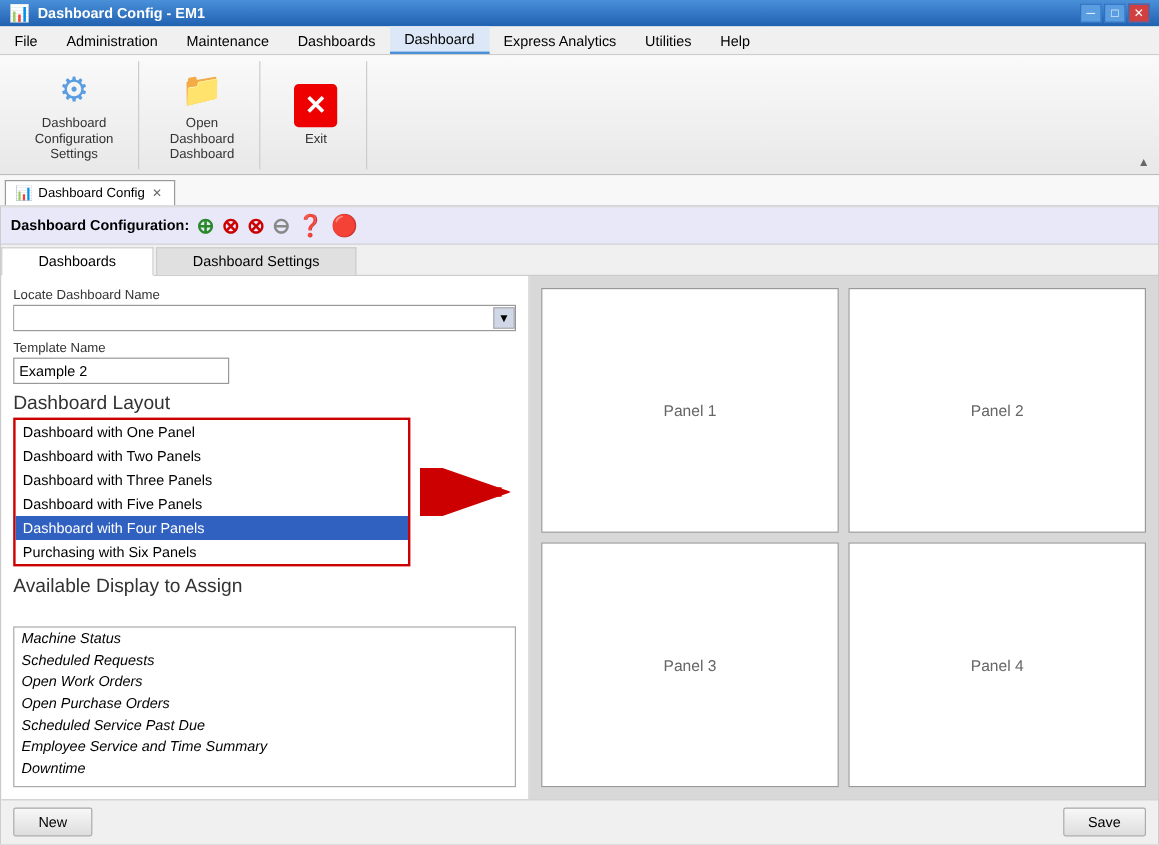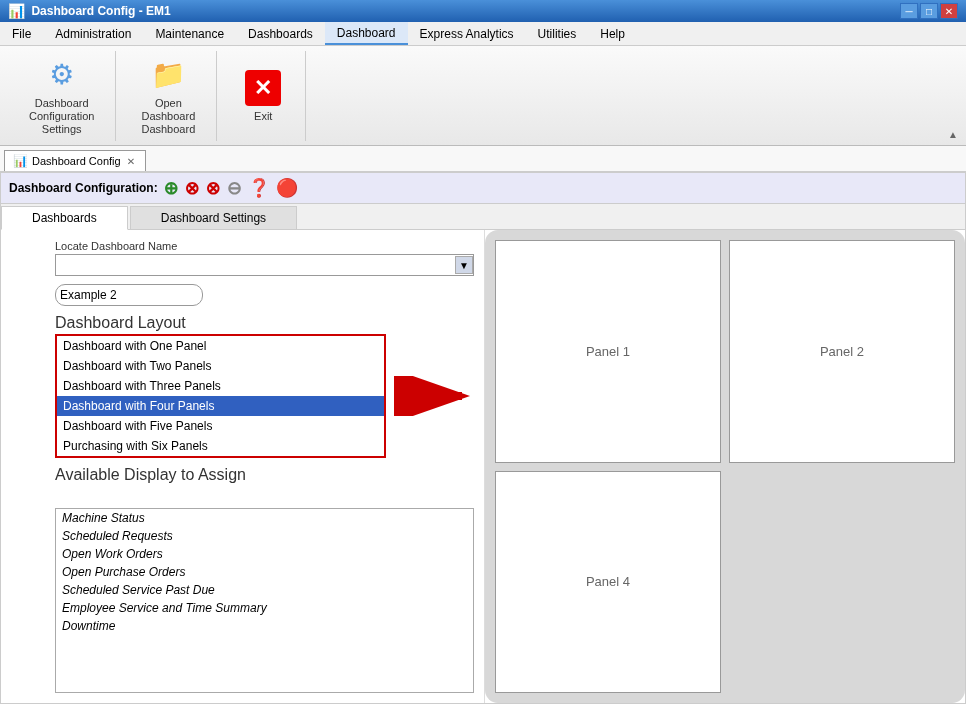--- a/index.html
+++ b/index.html
@@ -207,21 +207,20 @@
     }
 
     
     #left-panel {
       width: 440px;
       padding: 10px;
       border-right: 1px solid #ddd;
       display: flex;
       flex-direction: column;
       gap: 8px;
-      margin-left: 44px;
     }
     .field-label {
       font-size: 11px;
       color: #333;
       margin-bottom: 2px;
     }
     .text-input {
       width: 100%;
       border: 1px solid #999;
       padding: 2px 4px;
@@ -296,21 +295,20 @@
 
     
     #right-panel {
       flex: 1;
       padding: 10px;
       display: grid;
       grid-template-columns: 1fr 1fr;
       grid-template-rows: 1fr 1fr;
       gap: 8px;
       background: #d8d8d8;
-      border-radius: 13px;
     }
     .dashboard-panel {
       background: white;
       border: 1px solid #999;
       display: flex;
       align-items: center;
       justify-content: center;
       font-size: 13px;
       color: #666;
     }
@@ -396,32 +394,33 @@
 
       <div>
         <div class="field-label">Locate Dashboard Name</div>
         <div style="display:flex;align-items:center;border:1px solid #999;background:white;height:22px;">
           <input type="text" class="text-input" style="border: none; flex: 1 1 0%; height: 100%; padding: 2px 4px;">
           <div class="dropdown-arrow">▼</div>
         </div>
       </div>
 
       <div>
-        <input type="text" class="text-input" style="width: 148px; border-radius: 10px;" value="Example 2">
+        <div class="field-label">Template Name</div>
+        <input type="text" class="text-input" style="width: 180px;" value="Example 2">
       </div>
 
       <div>
         <div class="section-label">Dashboard Layout</div>
         <div style="display:flex;align-items:center;gap:8px;">
           <div class="layout-list-container" style="flex:1;">
             <div class="layout-list-item">Dashboard with One Panel</div>
             <div class="layout-list-item">Dashboard with Two Panels</div>
             <div class="layout-list-item">Dashboard with Three Panels</div>
+            <div class="layout-list-item">Dashboard with Five Panels</div>
             <div class="layout-list-item selected">Dashboard with Four Panels</div>
-            <div class="layout-list-item">Dashboard with Five Panels</div>
             <div class="layout-list-item">Purchasing with Six Panels</div>
           </div>
 
           <div style="display:flex;align-items:center;">
             <svg width="80" height="40" viewBox="0 0 80 40">
               <defs>
                 <marker id="arrowhead" markerWidth="10" markerHeight="7" refX="9" refY="3.5" orient="auto">
                   <polygon points="0 0, 10 3.5, 0 7" fill="#cc0000"></polygon>
                 </marker>
               </defs>
@@ -446,19 +445,26 @@
     </div>
 
     <div id="right-panel">
       <div class="dashboard-panel">
         <span>Panel 1</span>
       </div>
       <div class="dashboard-panel">
         <span>Panel 2</span>
       </div>
       <div class="dashboard-panel">
+        <span>Panel 3</span>
+      </div>
+      <div class="dashboard-panel">
         <span>Panel 4</span>
       </div>
     </div>
 
   </div>
 
+  <div id="bottom-bar">
+    <button class="action-btn">New</button>
+    <button class="action-btn">Save</button>
+  </div>
 </div>
 
 </body></html>

